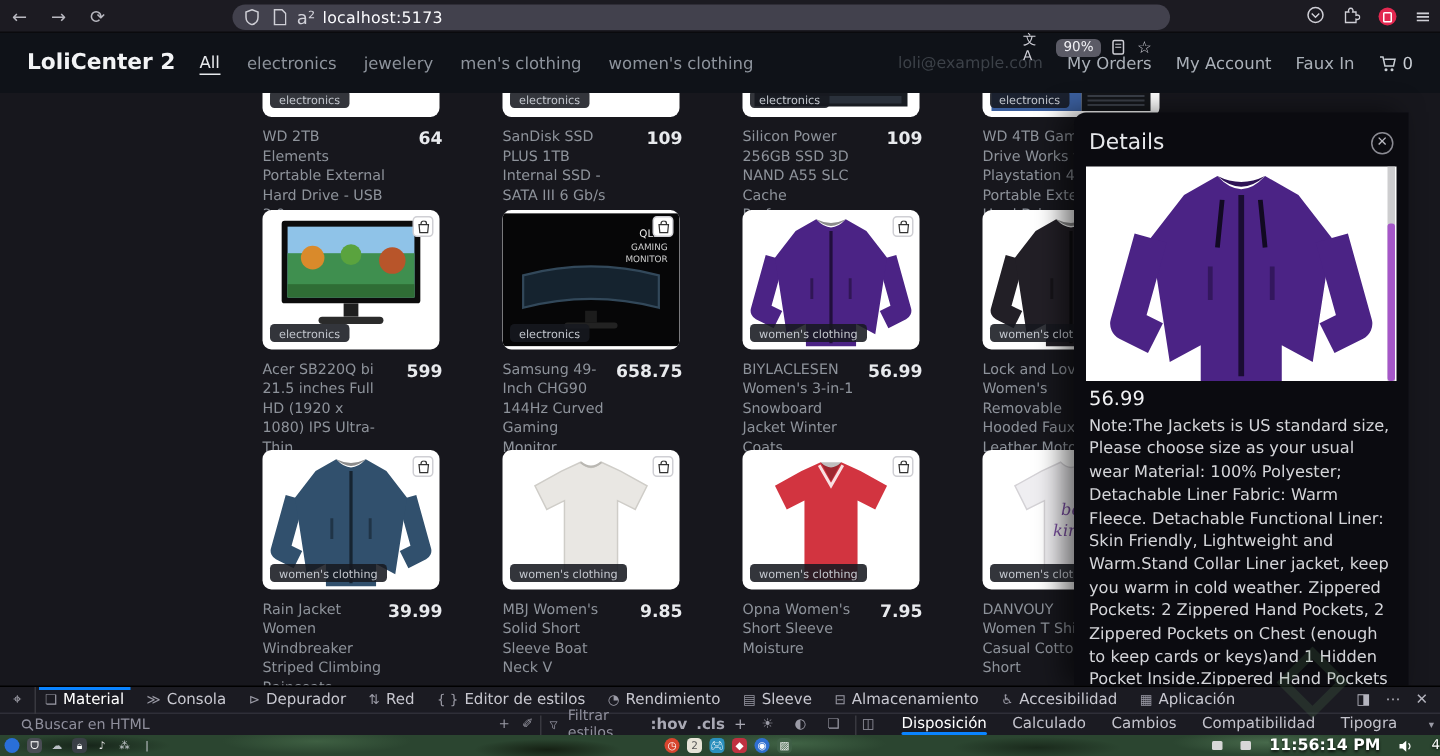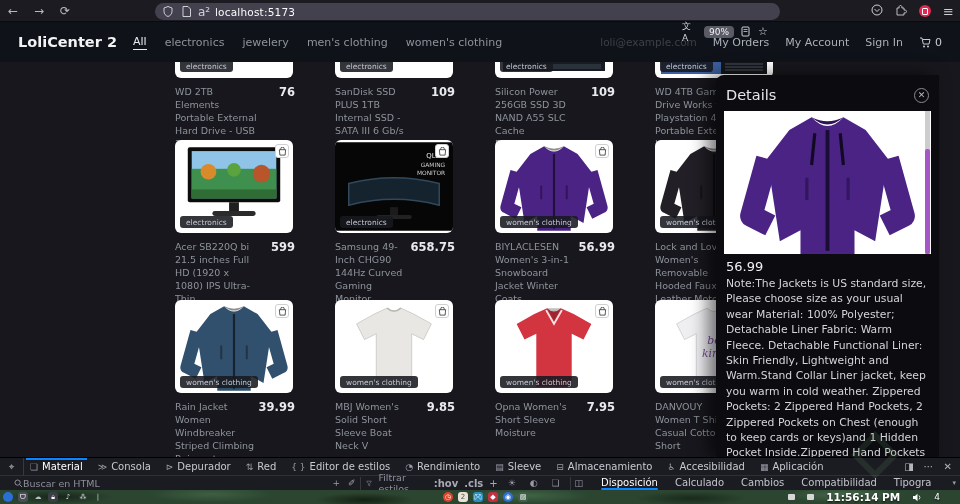--- a/index.html
+++ b/index.html
@@ -87,21 +87,21 @@
       radial-gradient(ellipse 80px 10px at 6% 50%, #17251a 0%, transparent 70%),
       radial-gradient(ellipse 90px 12px at 22% 30%, #3e5f42 0%, transparent 70%),
       radial-gradient(ellipse 70px 10px at 38% 70%, #152013 0%, transparent 70%),
       radial-gradient(ellipse 90px 12px at 55% 40%, #406345 0%, transparent 70%),
       radial-gradient(ellipse 80px 10px at 72% 60%, #1a2a1c 0%, transparent 70%),
       radial-gradient(ellipse 90px 12px at 88% 35%, #47694b 0%, transparent 70%);
     display:flex; align-items:center; }
   .tb-left { display:flex; align-items:center; gap:5px; padding-left:3px; }
   .tb-mid { display:flex; align-items:center; gap:5px; position:absolute; left:443px; }
   .tb-ic { width:10px; height:10px; border-radius:3px; display:inline-flex; align-items:center; justify-content:center; font-size:7px; color:#fff; }
-  .tb-right { position:absolute; right:20px; display:flex; align-items:center; gap:12px; }
+  .tb-right { position:absolute; right:0; display:flex; align-items:center; gap:12px; }
   .tb-clock { color:#fff; font-size:10.5px; font-weight:bold; text-shadow:0 1px 2px rgba(0,0,0,.8); }
   .tb-net { color:#fff; font-size:9px; text-shadow:0 1px 2px rgba(0,0,0,.8); }
   .tb-winbox { width:7px; height:6px; background:#d7d7d7; border-radius:1px; }
   .watermark { position:absolute; left:858px; top:438px; width:34px; height:34px; border:6px solid rgba(90,140,90,.18); transform:rotate(45deg); z-index:31; }
 </style>
 </head>
 <body>
 
 <div id="screen">
 
@@ -157,40 +157,40 @@
       <a href="#" class="active">All</a>
       <a href="#">electronics</a>
       <a href="#">jewelery</a>
       <a href="#">men's clothing</a>
       <a href="#">women's clothing</a>
     </nav>
     <div class="header-right">
       <span class="user-email">loli@example.com</span>
       <span class="header-link">My Orders</span>
       <span class="header-link">My Account</span>
-      <span class="header-link">Sign In</span>
+      <span class="header-link">Faux In</span>
       <span class="cart-wrap">
         <svg width="12" height="11" viewBox="0 0 12 11">
             <path d="M1 1h2l1.3 6h5.7l1-4.5H4" fill="none" stroke="#c9ced4" stroke-width="1"></path>
             <circle cx="5" cy="9.5" r="1" fill="#c9ced4"></circle>
             <circle cx="9" cy="9.5" r="1" fill="#c9ced4"></circle>
           </svg>
         <span>0</span>
       </span>
     </div>
   </div>
 
   <div class="grid-row row-cut" style="top:62px;">
     <div class="card">
       <div class="pimg">
           <span class="badge">electronics</span>
         </div>
       <div class="card-meta">
           <span class="ptitle">WD 2TB Elements Portable External Hard Drive - USB 3.0</span>
-          <span class="pprice">76</span>
+          <span class="pprice">64</span>
         </div>
     </div>
     <div class="card">
       <div class="pimg">
           <span class="badge">electronics</span>
         </div>
       <div class="card-meta">
           <span class="ptitle">SanDisk SSD PLUS 1TB Internal SSD - SATA III 6 Gb/s</span>
           <span class="pprice">109</span>
         </div>

